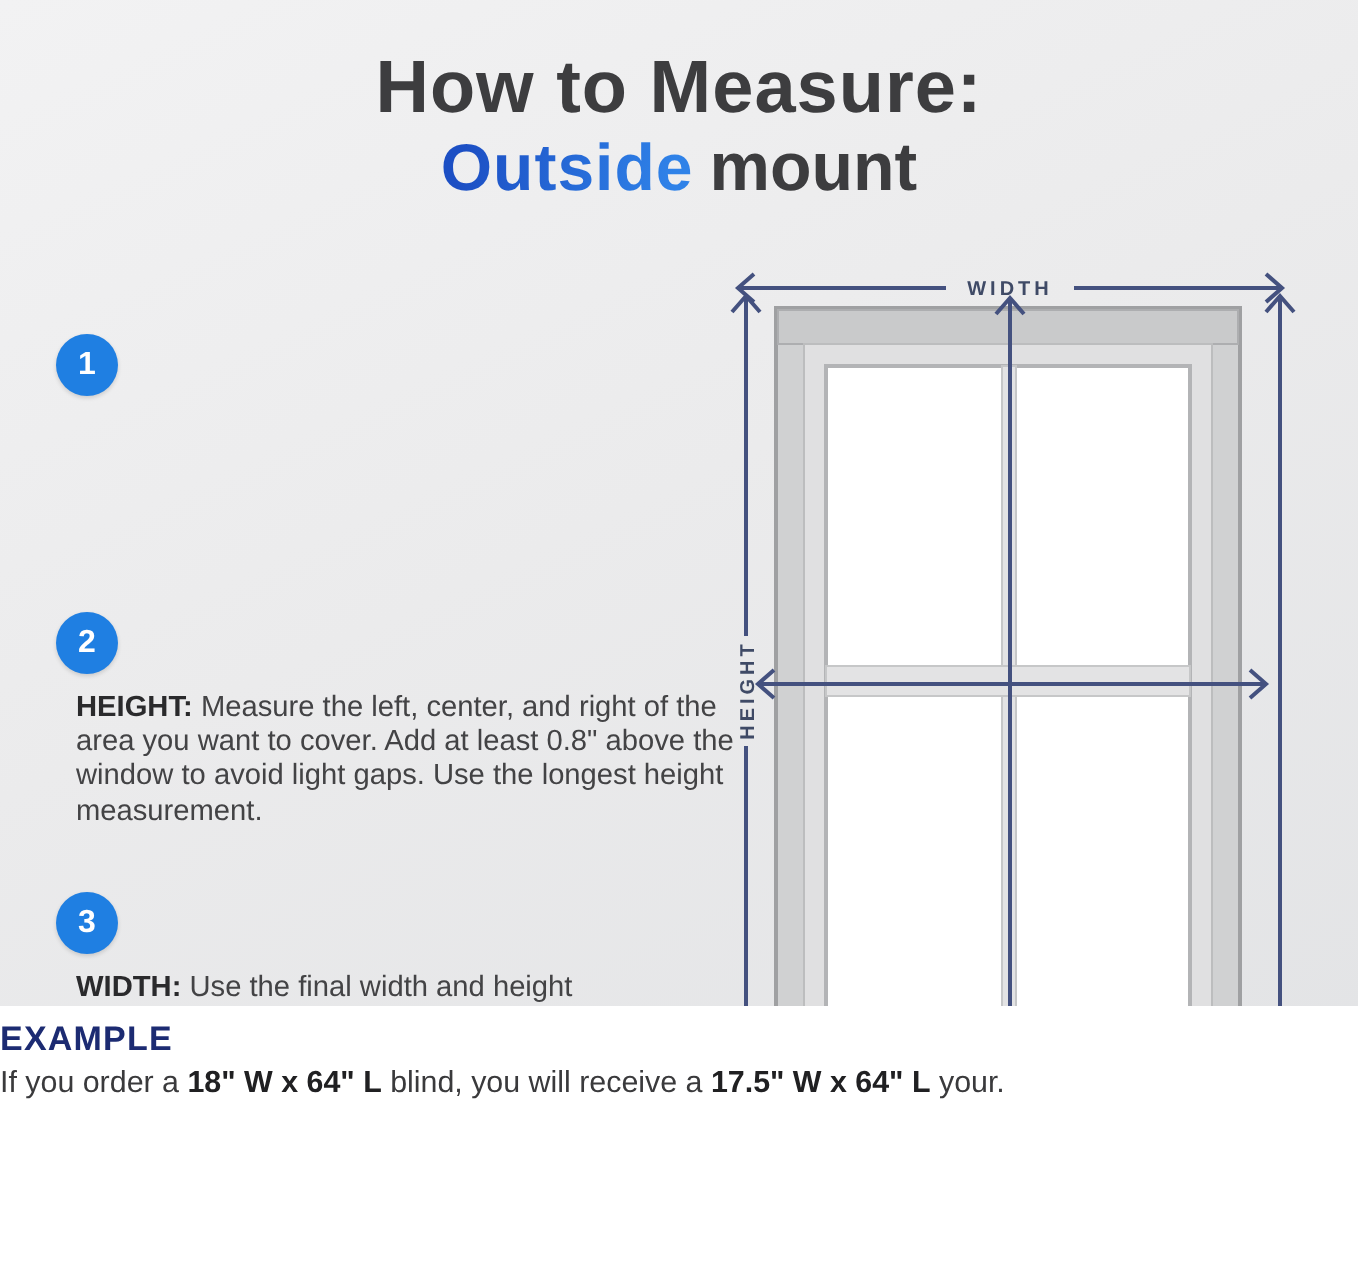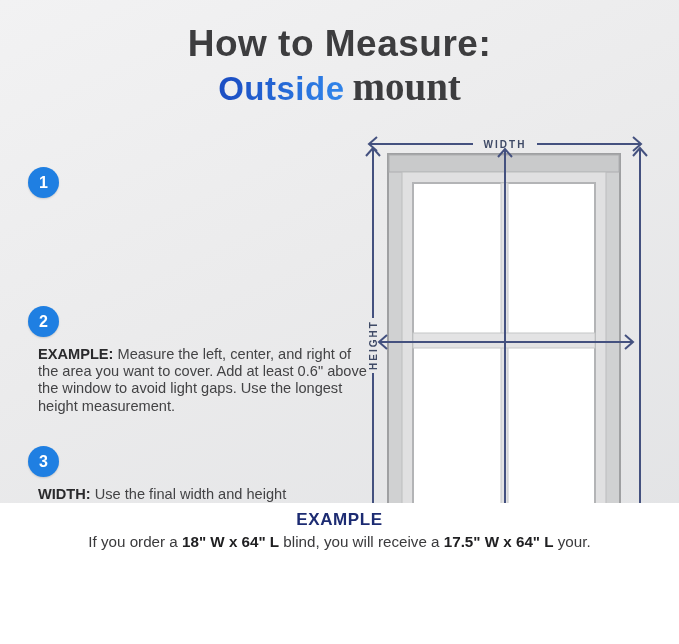--- a/index.html
+++ b/index.html
@@ -16,21 +16,21 @@
   
   .title{position:absolute;top:24px;left:0;width:679px;text-align:center;line-height:1.08;}
   .title .t1{font-size:37px;font-weight:700;color:#3d3d3f;letter-spacing:0.5px;}
   .title .t2{margin-top:2px;}
   .title .accent{
     font-size:33px;font-weight:800;letter-spacing:0.5px;
     background:linear-gradient(100deg,#1c4fc4 10%,#2f82e8 90%);
     -webkit-background-clip:text;background-clip:text;
     -webkit-text-fill-color:transparent;color:#2264d4;
   }
-  .title .t2b{font-size:39px;font-weight:700;color:#3d3d3f;margin-left:8px;font-family:Liberation Serif, serif;}
+  .title .t2b{font-size:34px;font-weight:700;color:#3d3d3f;margin-left:8px;}
 
   
   .step{position:absolute;left:28px;width:342px;}
   .step1{top:167px;} .step2{top:306px;} .step3{top:446px;}
   .badge{
     width:31px;height:31px;border-radius:50%;
     background:#1f7fe2;
     color:#ffffff;font-size:16px;font-weight:700;
     display:flex;align-items:center;justify-content:center;
     box-shadow:0 1px 2px rgba(0,0,0,0.15);
@@ -42,21 +42,21 @@
   .steptext strong{color:#2a2a2c;font-weight:700;}
 
   
   .diagram{position:absolute;left:357px;top:130px;width:300px;height:440px;}
   .arrow{stroke:#44517f;stroke-width:2;fill:none;}
   .dimtext{fill:#3f4a66;font-weight:700;font-size:10px;letter-spacing:2px;font-family:"Liberation Sans",sans-serif;}
 
   
   .example{
     position:absolute;left:0;bottom:0;width:679px;height:57px;
-    background:#ffffff;text-align:center;margin-top:40px;
+    background:#ffffff;margin-top:40px;
   }
   .ex-title{margin-top:7px;font-size:17px;font-weight:800;color:#1c2b72;letter-spacing:0.6px;}
   .ex-line{margin:3px 0 0 0;font-size:15.2px;color:#3a3a3c;}
   .ex-line strong{color:#202022;font-weight:700;}
 </style>
 </head>
 <body>
 
 <div class="page">
 
@@ -68,21 +68,21 @@
   </header>
 
   <section>
 
     <div class="step step1">
       <div class="badge">1</div>
     </div>
 
     <div class="step step2">
       <div class="badge">2</div>
-      <p class="steptext"><strong>EXAMPLE:</strong> <span>Measure the left, center, and right of the area you want to cover. Add at least 0.6" above the window to avoid light gaps. Use the longest height measurement.</span></p>
+      <p class="steptext"><strong>HEIGHT:</strong> <span>Measure the left, center, and right of the area you want to cover. Add at least 0.8" above the window to avoid light gaps. Use the longest height measurement.</span></p>
     </div>
 
     <div class="step step3">
       <div class="badge">3</div>
       <p class="steptext"><strong>WIDTH:</strong> <span>Use the final width and height measurements to order your blinds.</span></p>
     </div>
 
   </section>
 
   <div class="diagram">

